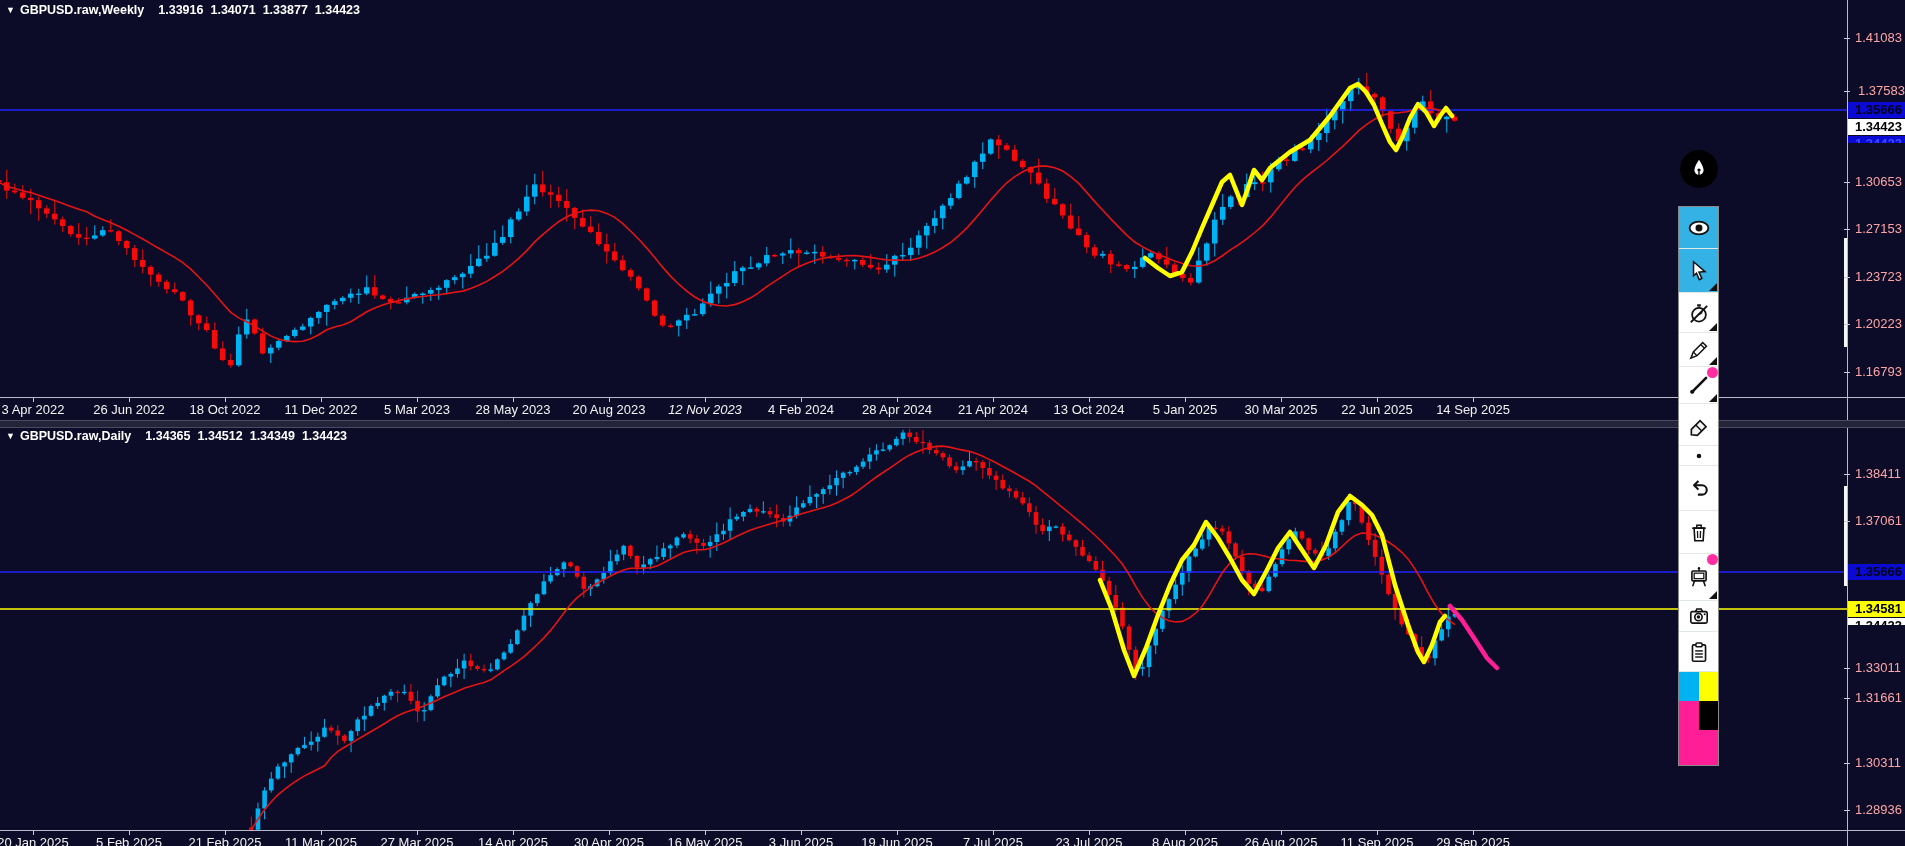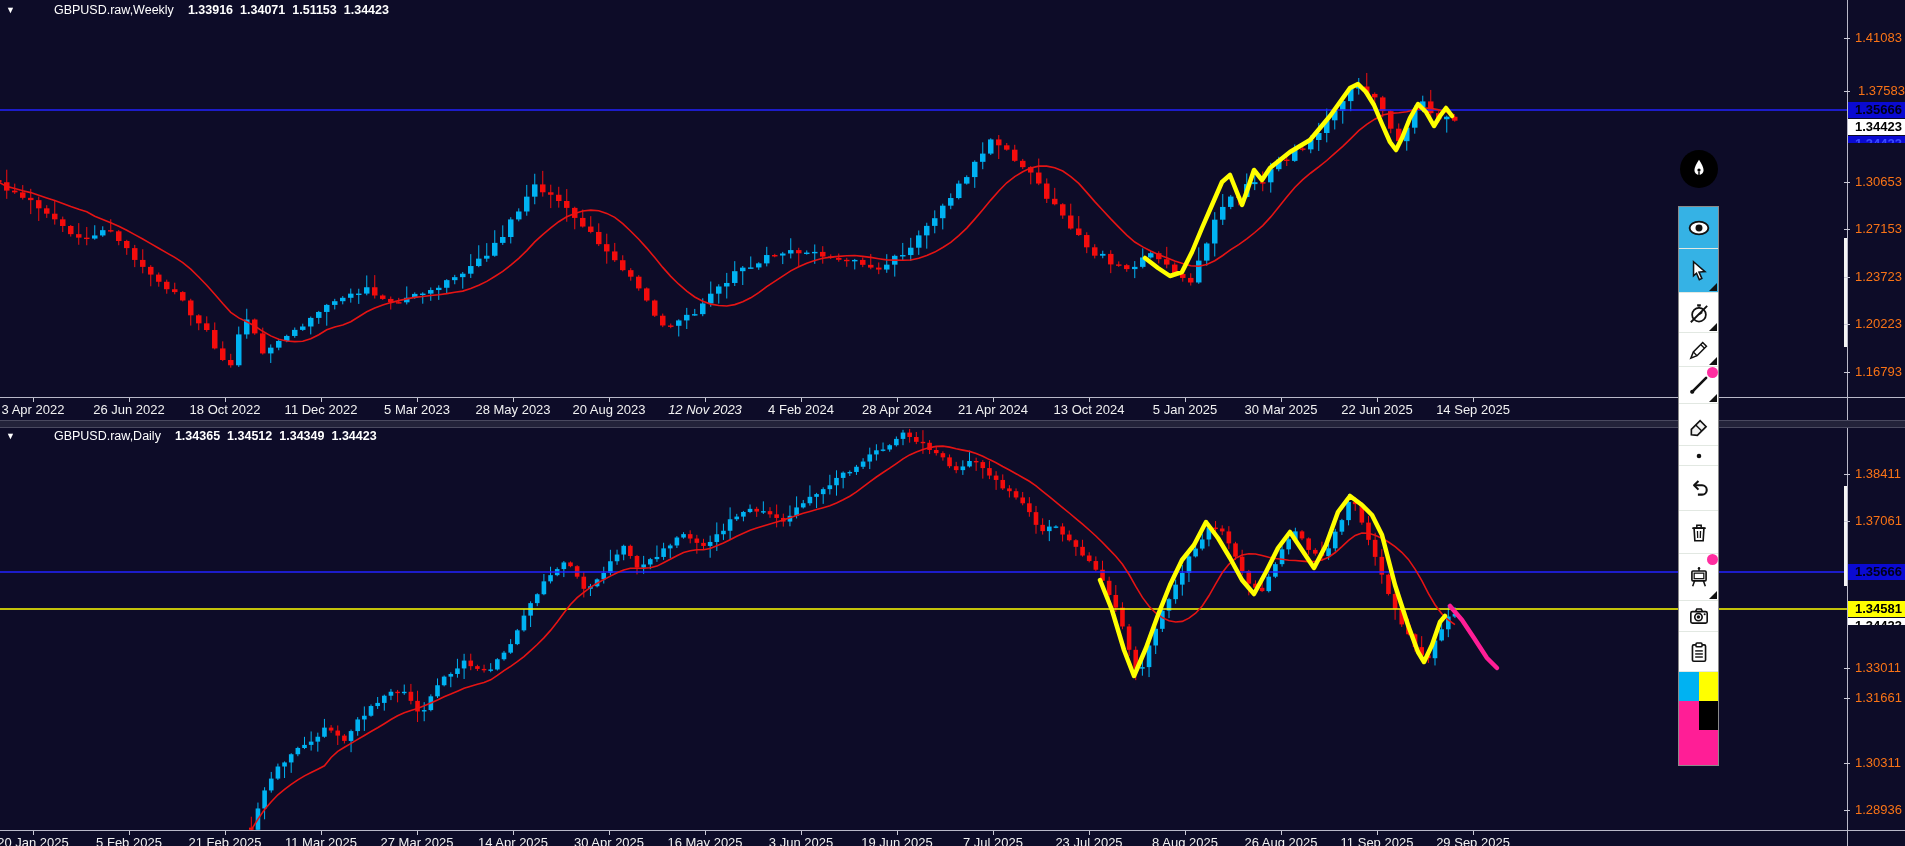--- a/index.html
+++ b/index.html
@@ -2,24 +2,24 @@
 <html><head>
 <meta charset="utf-8">
 <style>
   html,body{margin:0;padding:0;background:#0d0c28;width:1905px;height:846px;overflow:hidden;
     font-family:"Liberation Sans", sans-serif;}
   .chart-window{position:absolute;left:0;width:1905px;overflow:hidden;background:#0d0c28;}
   .plot-wrap{position:absolute;left:0;top:0;}
   svg.plot{display:block;}
   .chart-title{position:absolute;left:6px;top:3px;color:#ffffff;font-size:12.5px;white-space:nowrap;z-index:30;}
   .chart-title .tri{display:inline-block;font-size:9px;vertical-align:1px;margin-right:5px;color:#fff;}
-  .chart-title b{font-weight:normal;margin-right:14px;margin-left:34px;}
+  .chart-title b{font-weight:bold;margin-right:14px;}
   .chart-title span.v{margin-right:7px;font-weight:bold;}
   .y-axis{position:absolute;top:0;right:0;width:57px;height:100%;border-left:1px solid #b9b9c9;z-index:10;}
-  .ytick{position:absolute;left:0;width:100%;height:16px;color:#f97316;font-size:13px;line-height:16px;}
+  .ytick{position:absolute;left:0;width:100%;height:16px;color:#fca5a5;font-size:13px;line-height:16px;}
   .ytick i{position:absolute;left:-4px;top:8px;width:6px;height:1px;background:#c9c9d6;}
   .ytick em{font-style:normal;padding-left:7px;}
   .plabel{position:absolute;left:0;width:100%;height:16px;font-size:13px;line-height:16px;z-index:12;}
   .plabel em{font-style:normal;padding-left:7px;font-weight:bold;}
   .sliver{position:absolute;left:0;width:100%;height:7px;overflow:hidden;z-index:11;}
   .sliver em{font-style:normal;padding-left:7px;font-size:13px;line-height:15px;display:block;font-weight:bold;}
   .scale-bar{position:absolute;width:4px;background:#f5f5f5;right:57px;z-index:9;}
   .x-axis{position:absolute;left:0;width:1737px;height:22px;z-index:8;}
   .x-line{position:absolute;left:0;top:0;width:1905px;height:1px;background:#b9b9c9;}
   .xtick{position:absolute;top:1px;width:1px;height:4px;background:#c9c9d6;}
@@ -482,21 +482,21 @@
         <line x1="1446.75" y1="115.5941546271875" x2="1446.75" y2="132.6133854868687" stroke="#00b2f2" stroke-width="1"></line>
         <rect x="1444" y="116.74624255158778" width="5.5" height="2.4832335508908727" fill="#00b2f2"></rect>
         <line x1="1454.75" y1="115.55855802964511" x2="1454.75" y2="121.7196070352906" stroke="#f40c0c" stroke-width="1"></line>
         <rect x="1452" y="116.74624255158778" width="5.5" height="3.919966790566832" fill="#f40c0c"></rect>
         <line x1="0" y1="110" x2="1848" y2="110" stroke="#2222ff" stroke-width="1.5"></line>
         <polyline points="-1.25,182.2 6.75,186.4 14.75,188.4 22.75,190.8 30.75,192.6 38.75,195.2 46.75,197.9 54.75,200.6 62.75,203.4 70.75,206.5 78.75,209.3 86.75,211.7 94.75,216.2 102.75,219.5 110.75,222.7 118.75,226.3 126.75,230.3 134.75,234.6 142.75,239.0 150.75,243.6 158.75,248.3 166.75,252.9 174.75,257.4 182.75,262.6 190.75,269.2 198.75,277.0 206.75,285.2 214.75,294.2 222.75,303.5 230.75,312.3 238.75,317.9 246.75,321.7 254.75,326.0 262.75,331.3 270.75,335.9 278.75,339.3 286.75,341.0 294.75,341.6 302.75,341.3 310.75,338.7 318.75,334.7 326.75,329.7 334.75,326.9 342.75,325.1 350.75,321.8 358.75,316.8 366.75,311.8 374.75,308.0 382.75,304.9 390.75,302.6 398.75,300.6 406.75,298.9 414.75,297.4 422.75,296.5 430.75,295.5 438.75,294.7 446.75,293.6 454.75,292.2 462.75,291.1 470.75,288.6 478.75,285.3 486.75,281.4 494.75,276.5 502.75,271.4 510.75,265.2 518.75,258.3 526.75,250.6 534.75,241.9 542.75,234.6 550.75,227.8 558.75,221.7 566.75,216.8 574.75,213.5 582.75,211.0 590.75,210.1 598.75,210.7 606.75,213.4 614.75,217.4 622.75,223.6 630.75,231.2 638.75,239.3 646.75,248.1 654.75,257.6 662.75,267.4 670.75,276.4 678.75,284.2 686.75,291.2 694.75,297.0 702.75,301.3 710.75,304.1 718.75,305.5 726.75,306.0 734.75,304.6 742.75,301.8 750.75,297.8 758.75,292.6 766.75,286.7 774.75,281.3 782.75,276.2 790.75,270.9 798.75,266.7 806.75,263.3 814.75,260.4 822.75,258.2 830.75,257.1 838.75,256.4 846.75,255.8 854.75,255.5 862.75,256.4 870.75,257.4 878.75,258.7 886.75,259.9 894.75,260.1 902.75,260.3 910.75,260.0 918.75,258.2 926.75,255.5 934.75,252.1 942.75,247.5 950.75,242.4 958.75,235.6 966.75,228.1 974.75,219.1 982.75,209.8 990.75,200.1 998.75,191.0 1006.75,182.8 1014.75,176.6 1022.75,171.7 1030.75,167.9 1038.75,166.1 1046.75,166.1 1054.75,167.8 1062.75,171.0 1070.75,176.6 1078.75,183.4 1086.75,192.4 1094.75,201.6 1102.75,210.3 1110.75,218.9 1118.75,227.1 1126.75,235.1 1134.75,242.0 1142.75,246.9 1150.75,251.0 1158.75,254.7 1166.75,257.7 1174.75,260.9 1182.75,263.5 1190.75,265.7 1198.75,266.2 1206.75,264.5 1214.75,260.7 1222.75,255.5 1230.75,249.7 1238.75,244.6 1246.75,238.9 1254.75,232.5 1262.75,225.6 1270.75,216.9 1278.75,207.0 1286.75,196.9 1294.75,187.5 1302.75,179.7 1310.75,173.0 1318.75,166.9 1326.75,160.5 1334.75,153.3 1342.75,146.4 1350.75,138.6 1358.75,130.6 1366.75,124.4 1374.75,119.2 1382.75,115.0 1390.75,113.4 1398.75,112.7 1406.75,111.7 1414.75,109.7 1422.75,108.1 1430.75,108.3 1438.75,109.9 1446.75,112.2 1454.75,115.1" fill="none" stroke="#e51414" stroke-width="1.6"></polyline>
         <path d="M1145 258 L 1158 268 L 1170 276 L 1182 272 L 1192 252 L 1202 228 L 1212 205 L 1222 182 L 1230 175 L 1236 190 L 1242 205 L 1248 188 L 1254 170 L 1262 180 L 1270 168 L 1280 160 L 1290 152 L 1300 146 L 1310 140 L 1320 128 L 1330 116 L 1340 102 L 1350 88 L 1358 84 L 1366 92 L 1374 105 L 1382 124 L 1390 142 L 1396 150 L 1402 138 L 1410 118 L 1418 104 L 1426 112 L 1434 126 L 1440 116 L 1446 108 L 1452 116" fill="none" stroke="#ffff00" stroke-width="4.5" stroke-linecap="round" stroke-linejoin="round"></path>
       </svg>
     </div>
   <div class="chart-title">
-    <span class="tri">▼</span><b>GBPUSD.raw,Weekly</b><span class="v">1.33916</span><span class="v">1.34071</span><span class="v">1.51153</span><span class="v">1.34423</span>
+    <span class="tri">▼</span><b>GBPUSD.raw,Weekly</b><span class="v">1.33916</span><span class="v">1.34071</span><span class="v">1.33877</span><span class="v">1.34423</span>
   </div>
   <div class="y-axis">
       <div class="ytick" style="top: 30px;"><i></i><em>1.41083</em></div>
       <div class="ytick" style="top: 83px; text-align: right;"><i></i><em>1.37583</em></div>
       <div class="ytick" style="top: 174px;"><i></i><em>1.30653</em></div>
       <div class="ytick" style="top: 221px;"><i></i><em>1.27153</em></div>
       <div class="ytick" style="top: 269px;"><i></i><em>1.23723</em></div>
       <div class="ytick" style="top: 316px;"><i></i><em>1.20223</em></div>
       <div class="ytick" style="top: 364px;"><i></i><em>1.16793</em></div>
       <div class="plabel" style="top: 102px; background: rgb(10, 10, 210); color: rgb(0, 0, 24);"><em>1.35666</em></div>

